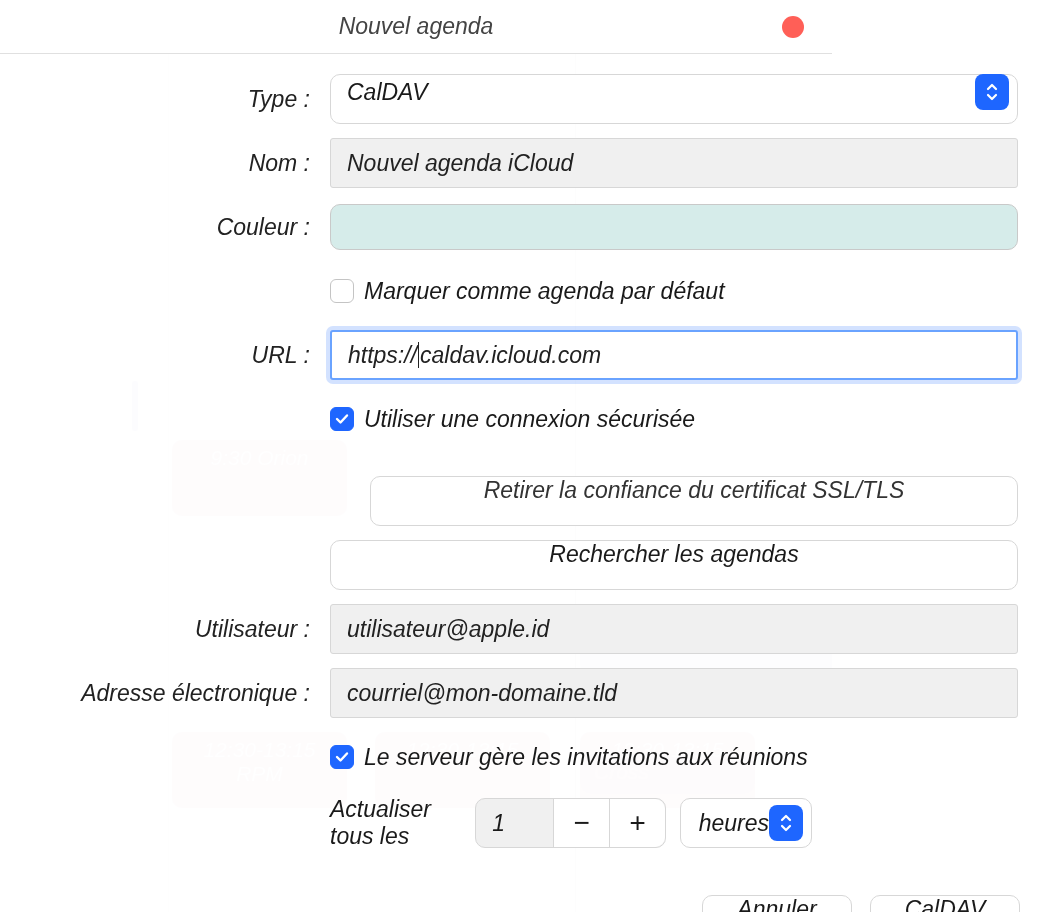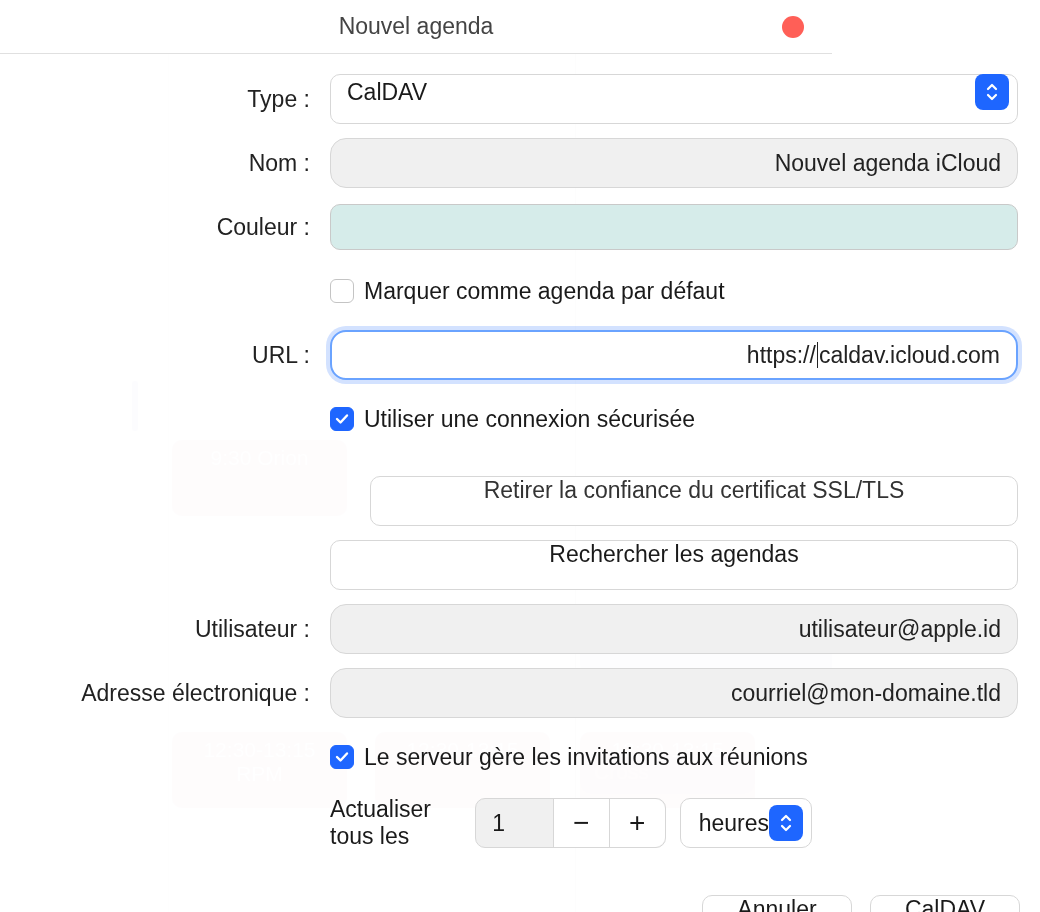--- a/index.html
+++ b/index.html
@@ -1,36 +1,36 @@
 <!DOCTYPE html>
 <html><head>
 <meta charset="utf-8">
 <style>
   html,body{margin:0;padding:0;width:1040px;height:912px;font-family:-apple-system,"Segoe UI","Helvetica Neue",Arial,sans-serif;color:#1a1a1a;background:#fff;}
   *{box-sizing:border-box;}
-  .window{width:832px;height:912px;position:relative;background:#ec4899;}
+  .window{width:832px;height:912px;position:relative;background:#ec4899;font-style:italic;}
   .titlebar{height:54px;border-bottom:1px solid #e0e0e0;display:flex;align-items:center;justify-content:center;position:relative;background:#fff;}
   .titlebar .title{font-size:23px;color:#444;}
   .close-dot{position:absolute;right:28px;top:16px;width:22px;height:22px;border-radius:50%;background:#ff5f57;}
   .bg-cal{position:absolute;inset:54px 0 0 0;background:#f4f4f4;overflow:hidden;}
   .bg-layer{position:absolute;left:0;top:0;right:0;bottom:0;}
   .bg-col-split{position:absolute;left:575px;top:0;bottom:0;width:1px;background:#e6e6e6;}
   .bg-col-split2{position:absolute;left:168px;top:0;bottom:0;width:1px;background:#eee;}
   .ghost{position:absolute;border-radius:10px;font-size:21px;padding:6px 14px;opacity:.18;}
   .ghost.pink{background:#d9416b;color:#fff;}
   .ghost.gray{background:#a8a8a8;color:#fff;}
   .ghost.blue{background:#3d6bdc;color:#fff;opacity:.10;}
   .ghost.tiny{background:#5b6bd6;color:#fff;opacity:.20;width:6px;padding:0;}
   .overlay{position:absolute;left:0;right:0;top:54px;bottom:0;background:rgba(255,255,255,.92);padding:20px 20px 30px 20px;}
   .form{display:flex;flex-direction:column;gap:14px;}
   .row{display:flex;align-items:center;gap:20px;min-height:50px;}
   .lab{width:290px;text-align:right;font-size:23px;color:#222;}
   .ctl{flex:1;min-width:0;}
   .indent .lab{width:290px;}
-  .field{width:688px;height:50px;border:1px solid #d7d7d7;border-radius:16px;background:#f0f0f0;font-size:23px;padding:0 16px;display:flex;align-items:center;color:#222;justify-content:flex-end;}
+  .field{width:688px;height:50px;border:1px solid #d7d7d7;border-radius:3px;background:#f0f0f0;font-size:23px;padding:0 16px;display:flex;align-items:center;color:#222;}
   .field.focused{background:#fff;border:2px solid #6aa3ff;box-shadow:0 0 0 4px rgba(80,140,255,.25);height:50px;}
   .field .caret{display:inline-block;width:1px;height:26px;background:#222;vertical-align:middle;margin:0 1px;}
   .select{width:688px;height:50px;border:1px solid #d7d7d7;border-radius:10px;background:#fff;display:flex;align-items:center;padding:0 8px 14px 16px;font-size:23px;position:relative;}
   .stepper-chip{width:34px;height:36px;border-radius:8px;background:#1e66ff;display:flex;flex-direction:column;align-items:center;justify-content:center;margin-left:auto;}
   .stepper-chip svg{display:block;}
   .checkbox-row{display:flex;align-items:center;gap:10px;font-size:23px;}
   .chk{width:24px;height:24px;border-radius:6px;border:1px solid #c4c4c4;background:#fff;display:flex;align-items:center;justify-content:center;flex:0 0 24px;}
   .chk.checked{background:#1e66ff;border-color:#1e66ff;}
   .chk.checked svg{display:block;}
   .chk svg{display:none;}

